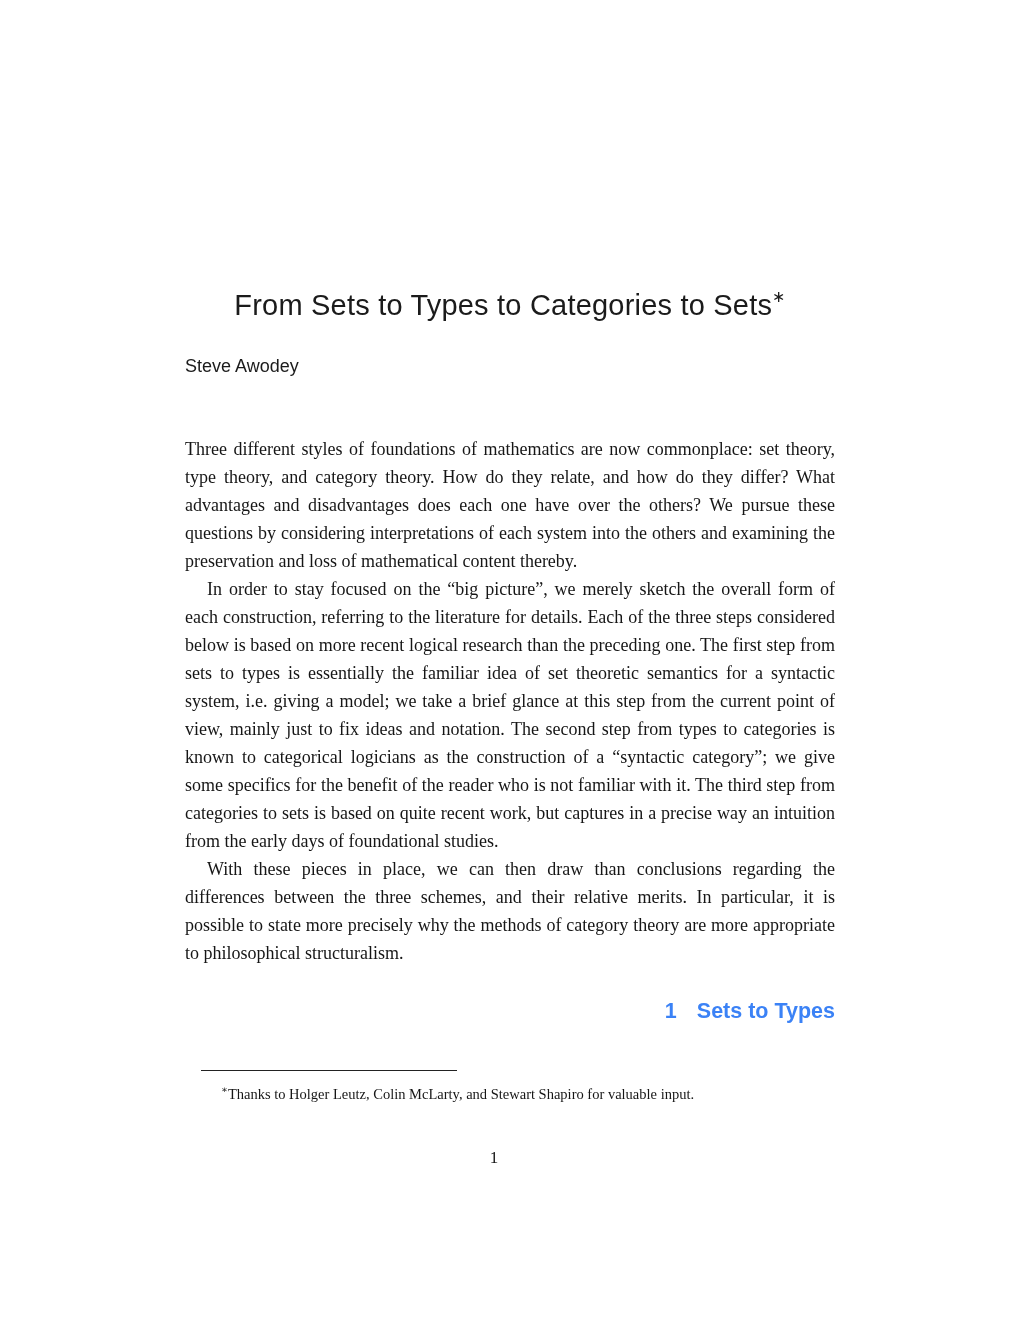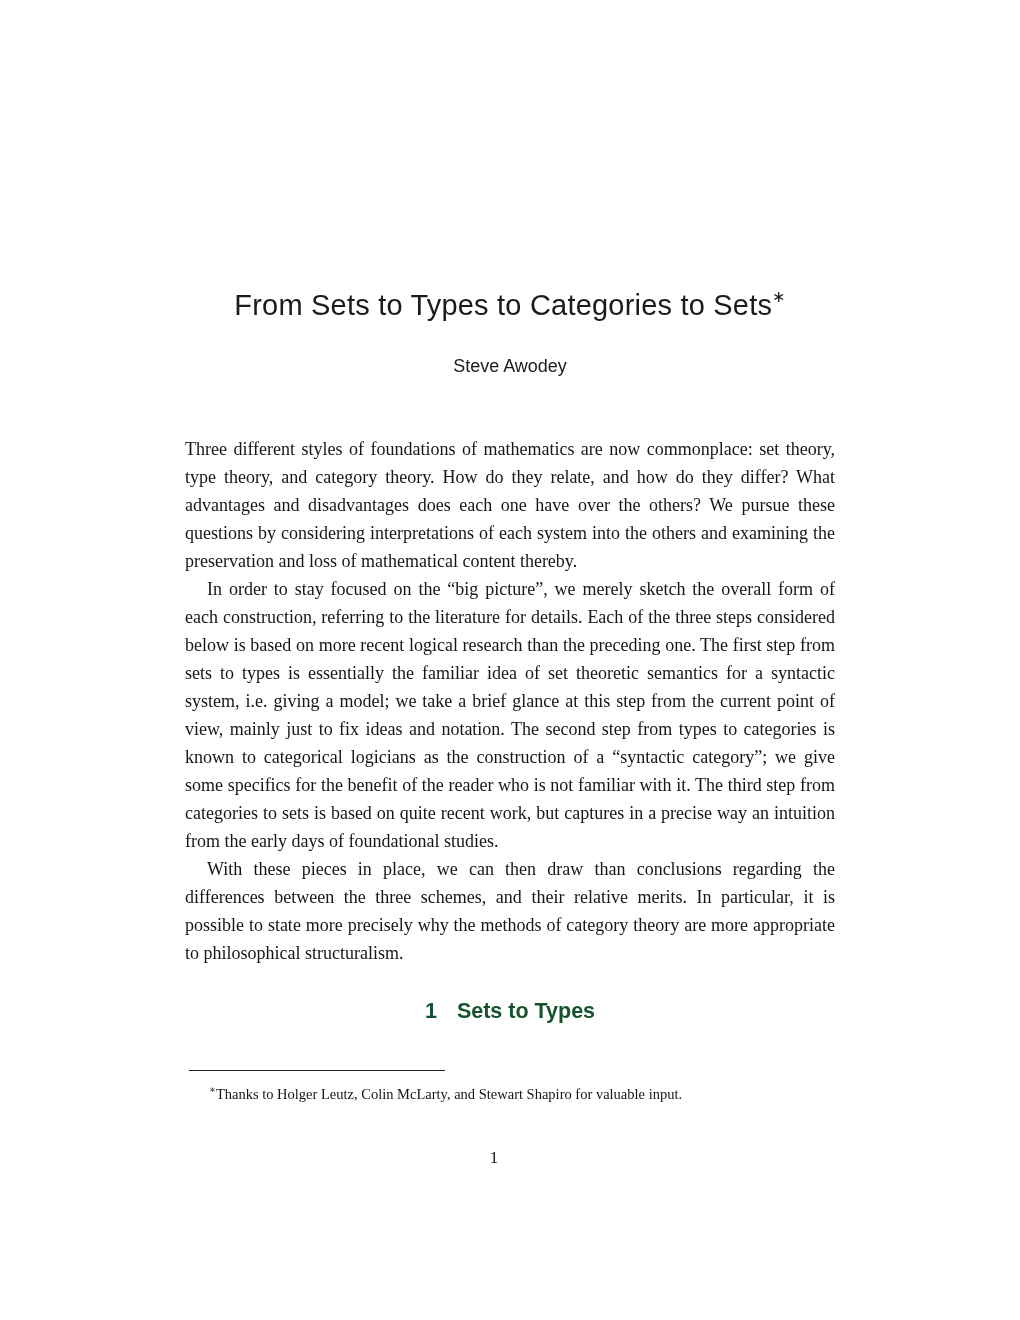--- a/index.html
+++ b/index.html
@@ -34,52 +34,52 @@
   }
   .title sup {
     font-size: 55%;
     position: relative;
     top: -0.1em;
     font-weight: 400;
   }
 
   .author {
     margin-top: 34px;
-    text-align: center;
+    text-align: left;
     font-family: "Liberation Sans", "DejaVu Sans", sans-serif;
     font-size: 18px;
     color: #1b1b1b;
   }
 
   .bodytext {
     margin-top: 58px;
     font-size: 18px;
     line-height: 28px;
     text-align: justify;
   }
 
   .bodytext p { margin: 0; }
   .bodytext p.indent { text-indent: 22px; }
 
   .section-heading {
     margin: 30px 0 18px 0;
     font-family: "Liberation Sans", "DejaVu Sans", sans-serif;
     font-weight: bold;
     font-size: 21.5px;
-    color: #14532d;
-    text-align: center;
+    color: #3b82f6;
+    text-align: right;
   }
   .section-heading .secnum {
     display: inline-block;
     margin-right: 20px;
   }
 
   .footnote-block {
     position: absolute;
-    left: 189px;
+    left: 201px;
     top: 1070px;
     width: 650px;
   }
   .footnote-rule {
     width: 256px;
     height: 0;
     border-top: 1.5px solid #222222;
     margin-bottom: 9px;
   }
   .footnote {

